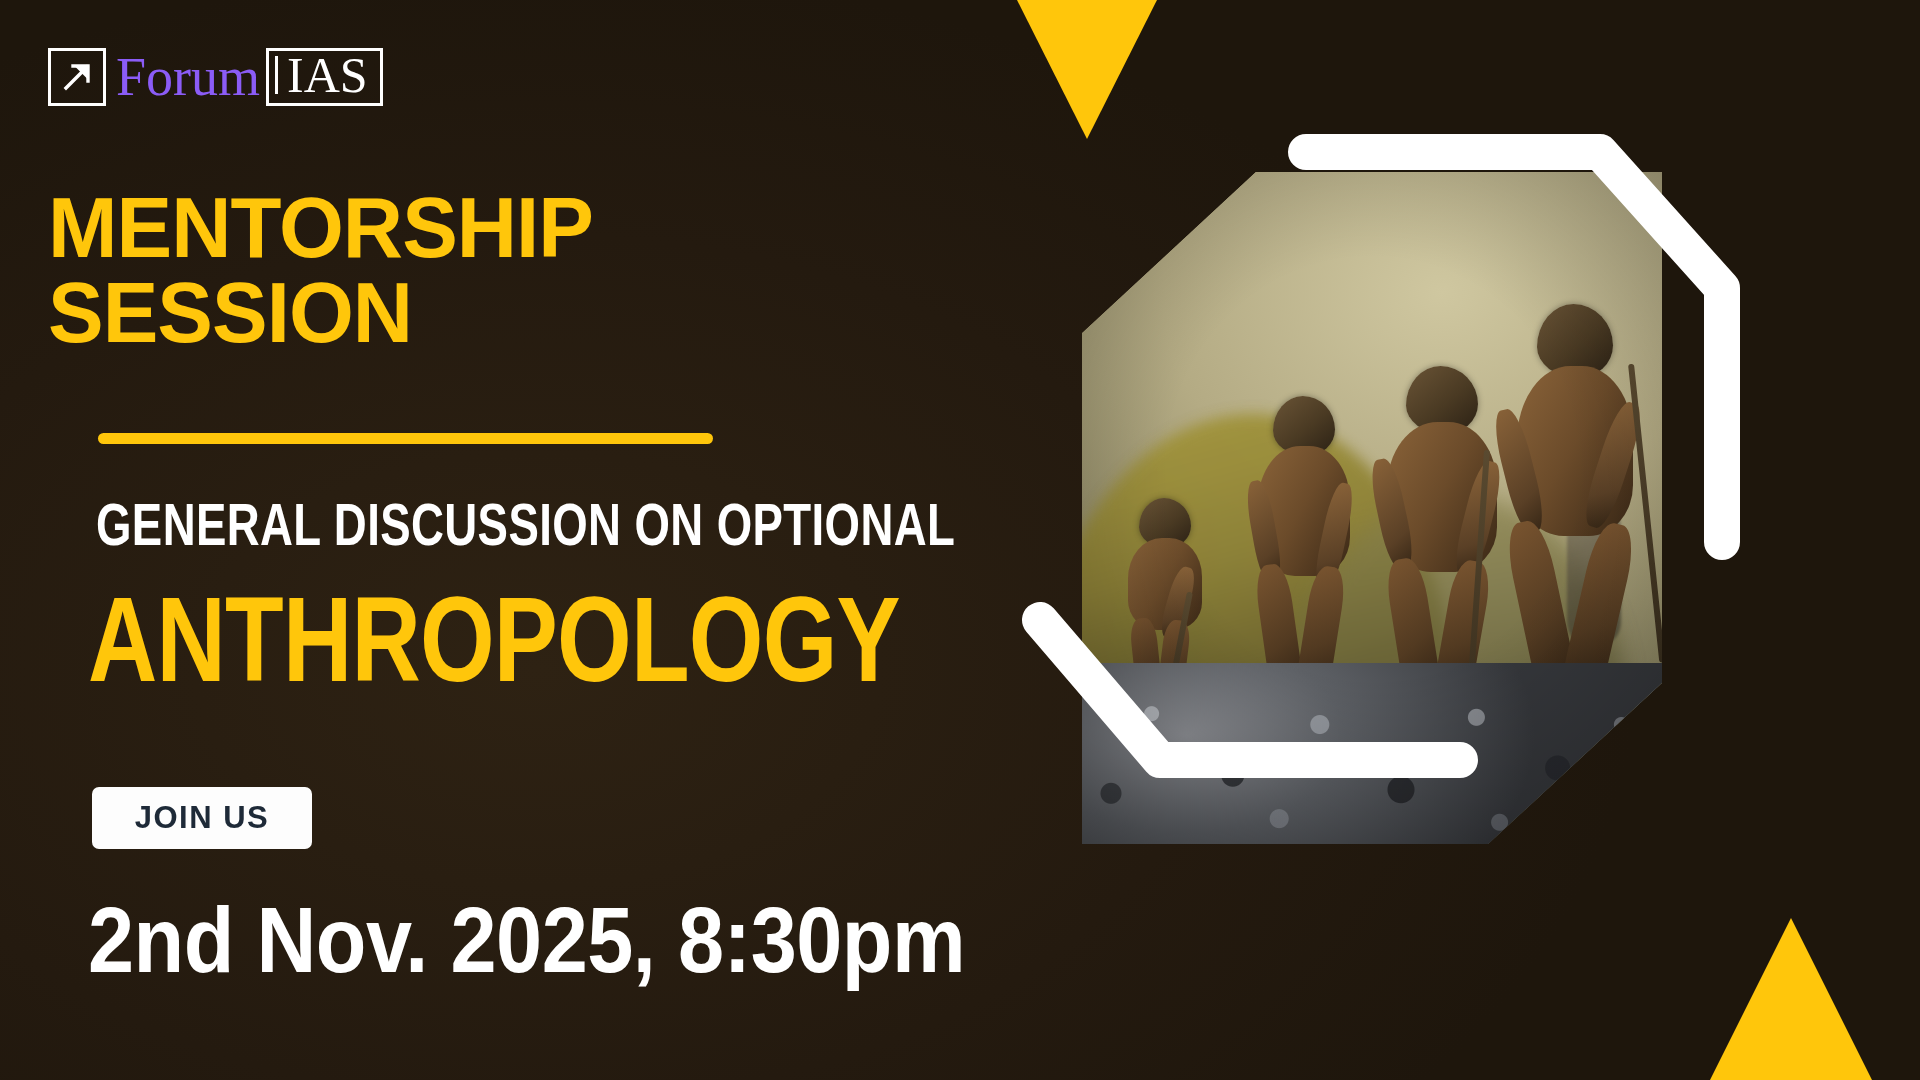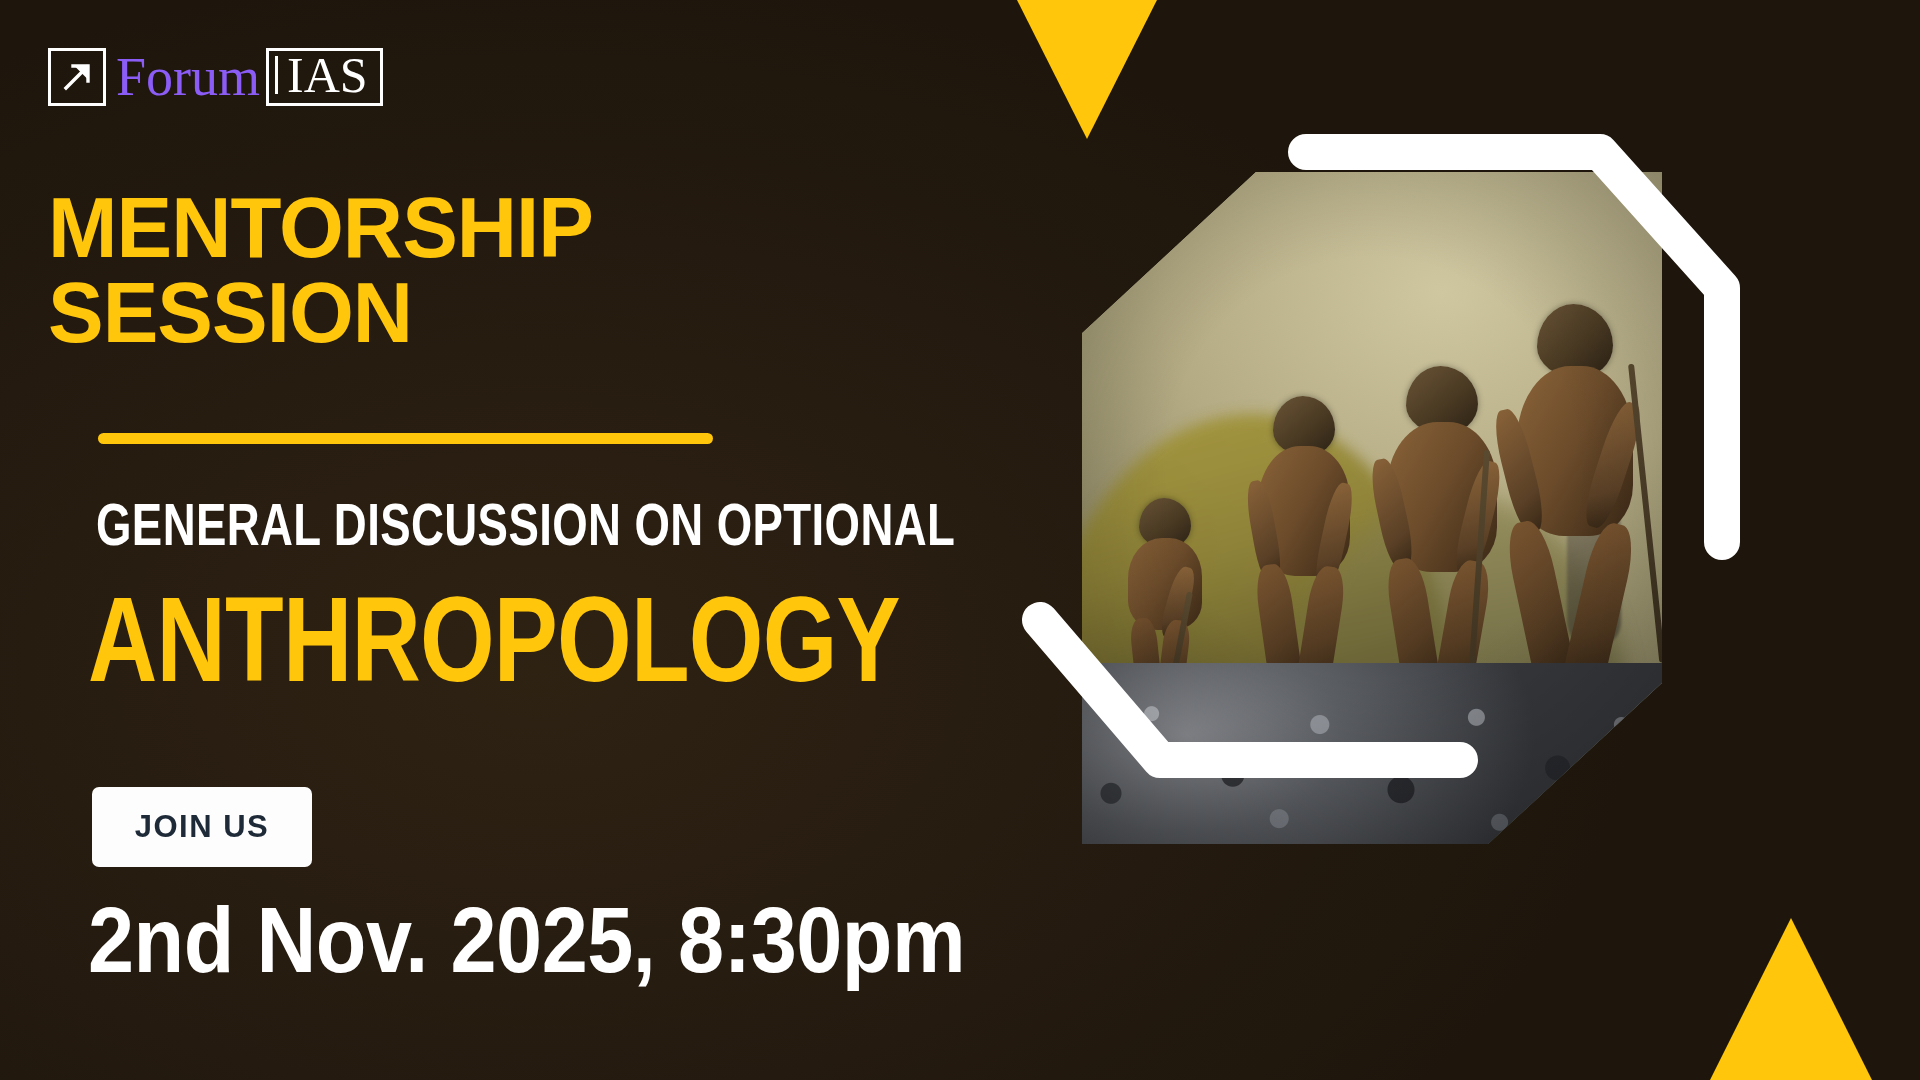--- a/index.html
+++ b/index.html
@@ -153,21 +153,21 @@
     white-space: nowrap;
     transform: scaleX(0.80);
     transform-origin: left center;
   }
 
   .join-btn {
     position: absolute;
     left: 44px;
     top: 787px;
     width: 220px;
-    height: 80px;
+    height: 62px;
     background: #FDFDFD;
     border-radius: 7px;
     display: flex;
     align-items: center;
     justify-content: center;
     color: #1E2A38;
     font-size: 31px;
     font-weight: 700;
     letter-spacing: 1.5px;
   }

